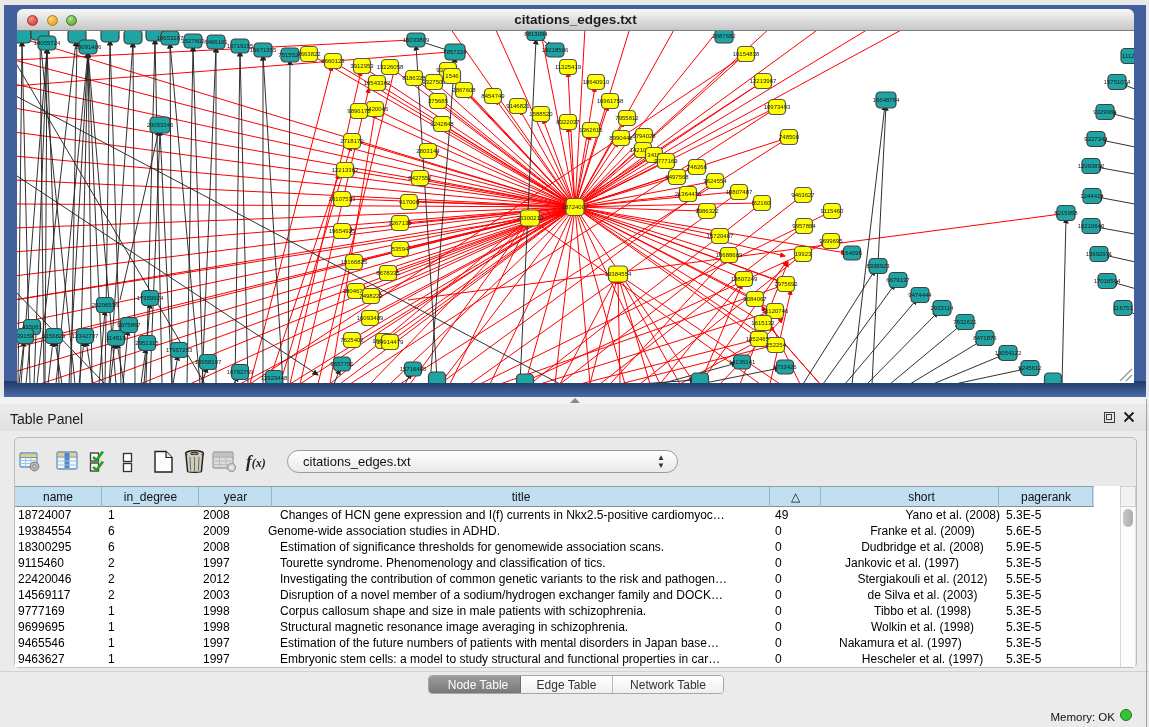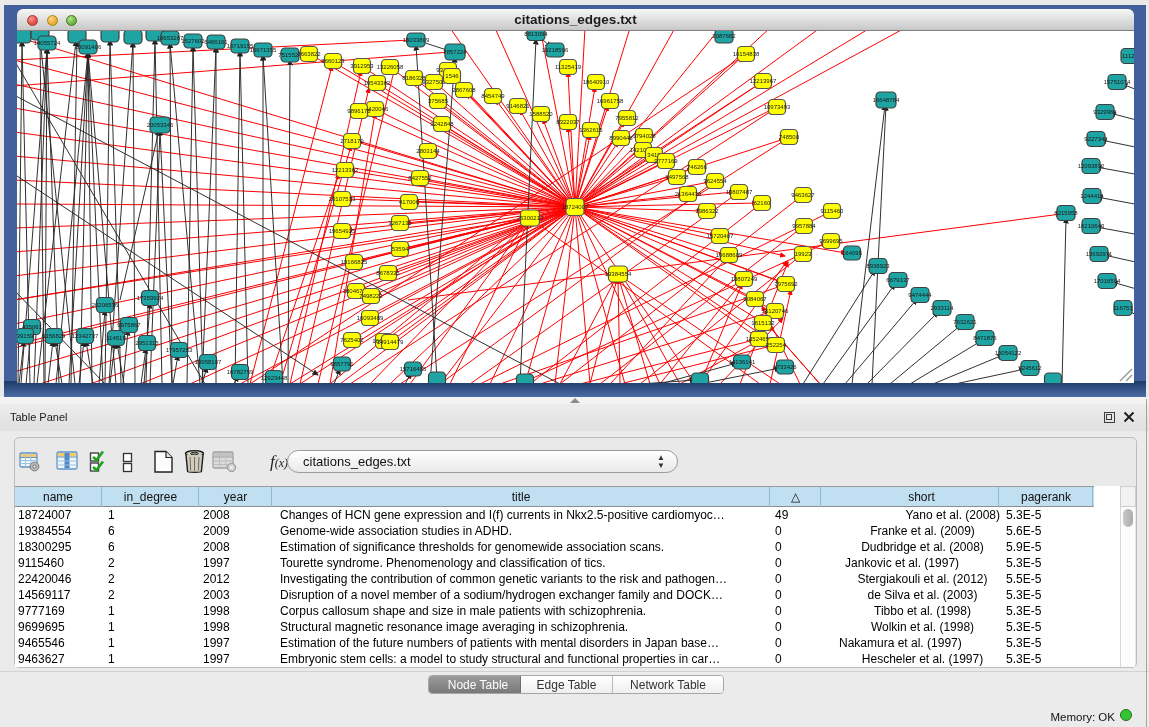--- a/index.html
+++ b/index.html
@@ -11,28 +11,28 @@
   background:linear-gradient(#f7f7f7,#cfcfcf 85%,#c6c6c6); border-bottom:1px solid #7f7f7f; }
 #titlebar .tl { position:absolute; top:6px; width:11px; height:11px; border-radius:50%; }
 #titlebar .t1 { left:10px; background:radial-gradient(circle at 35% 30%, #f59a92, #ea5f55 45%, #c33a30); border:0.5px solid #a33; }
 #titlebar .t2 { left:29.5px; background:radial-gradient(circle at 35% 30%, #fbd88a, #f3b64b 45%, #d3921f); border:0.5px solid #a80; }
 #titlebar .t3 { left:49px; background:radial-gradient(circle at 35% 30%, #b7e394, #7cc353 45%, #4d9e2c); border:0.5px solid #472; }
 #titlebar .title { position:absolute; width:100%; text-align:center; top:3px; font-size:13.5px; font-weight:700; color:#1c1c1c; }
 #canvas { position:absolute; left:17px; top:31px; }
 #divider { position:absolute; left:0; top:397px; width:1149px; height:7px; background:#f3f3f3; }
 #divider .grab { position:absolute; left:570px; top:1px; width:0; height:0; border-left:5px solid transparent; border-right:5px solid transparent; border-bottom:5px solid #8a8a8a; }
 #tpbar { position:absolute; left:0; top:404px; width:1149px; height:27px; background:linear-gradient(#ececec,#e0e0e0); }
-#tpbar .lbl { position:absolute; left:10px; top:7px; font-size:11px; color:#1b1b1b; }
+#tpbar .lbl { position:absolute; left:10px; top:7px; font-size:14px; color:#1b1b1b; }
 #tpbar .float { position:absolute; left:1104px; top:8px; width:11px; height:11px; border:1px solid #3c3c3c; }
 #tpbar .float:before { content:""; position:absolute; left:1px; top:1px; width:4px; height:4px; border:1px solid #3c3c3c; }
 #tpbar .x { position:absolute; left:1123px; top:7px; }
 #panelbg { position:absolute; left:0; top:431px; width:1149px; height:296px; background:#ebebeb; }
 #container { position:absolute; left:14px; top:437px; width:1123px; height:231px; border:1px solid #bdbdbd; border-radius:5px; background:#e9e9e9; }
 .tbi { position:absolute; }
-.fx { font-family:"Liberation Serif", serif; font-style:italic; font-weight:400; font-size:17px; color:#222;margin-left:24px; }
+.fx { font-family:"Liberation Serif", serif; font-style:italic; font-weight:700; font-size:17px; color:#222; }
 .fx span { font-size:12px; }
 #combo { position:absolute; left:287px; top:450px; width:391px; height:23px; border:1px solid #9a9a9a; border-radius:12px;
   background:linear-gradient(#ffffff,#e9e9e9); box-shadow:inset 0 1px 0 #fff; }
 #combo .txt { position:absolute; left:15px; top:3px; font-size:13px; color:#111; }
 #combo .arr { position:absolute; right:12px; top:3px; font-size:8px; color:#333; line-height:8px; }
 #thead { position:absolute; left:15px; top:486px; width:1079px; height:21px; background:#c0dff0; border-top:1px solid #9a9a9a; border-bottom:1px solid #8d8d8d; }
 .hc { position:absolute; top:0; height:20px; border-right:1px solid #8fb6cb; font-size:12px; color:#111; text-align:center; line-height:20px; }
 #tbody { position:absolute; left:15px; top:507px; width:1105px; height:160px; background:#fff; }
 .tr { position:absolute; left:0; width:100%; height:16px; font-size:12px; color:#000; }
 .tr span { position:absolute; top:1px; white-space:nowrap; }
@@ -674,21 +674,21 @@
         <span style="left:188px">2008</span>
         <span style="left:265px">Changes of HCN gene expression and I(f) currents in Nkx2.5-positive cardiomyoc…</span>
         <span style="left:760px">49</span>
         <span style="left:830px;width:155px;text-align:right">Yano et al. (2008)</span>
         <span style="left:991px">5.3E-5</span>
       </div>
 <div class="tr" style="top:16px">
         <span style="left:3px">19384554</span>
         <span style="left:93px">6</span>
         <span style="left:188px">2009</span>
-        <span style="left:265px">Genome-wide association studies in ADHD.</span>
+        <span style="left:253px">Genome-wide association studies in ADHD.</span>
         <span style="left:760px">0</span>
         <span style="left:830px;width:155px;text-align:center">Franke et al. (2009)</span>
         <span style="left:991px">5.6E-5</span>
       </div>
 <div class="tr" style="top:32px">
         <span style="left:3px">18300295</span>
         <span style="left:93px">6</span>
         <span style="left:188px">2008</span>
         <span style="left:265px">Estimation of significance thresholds for genomewide association scans.</span>
         <span style="left:760px">0</span>

